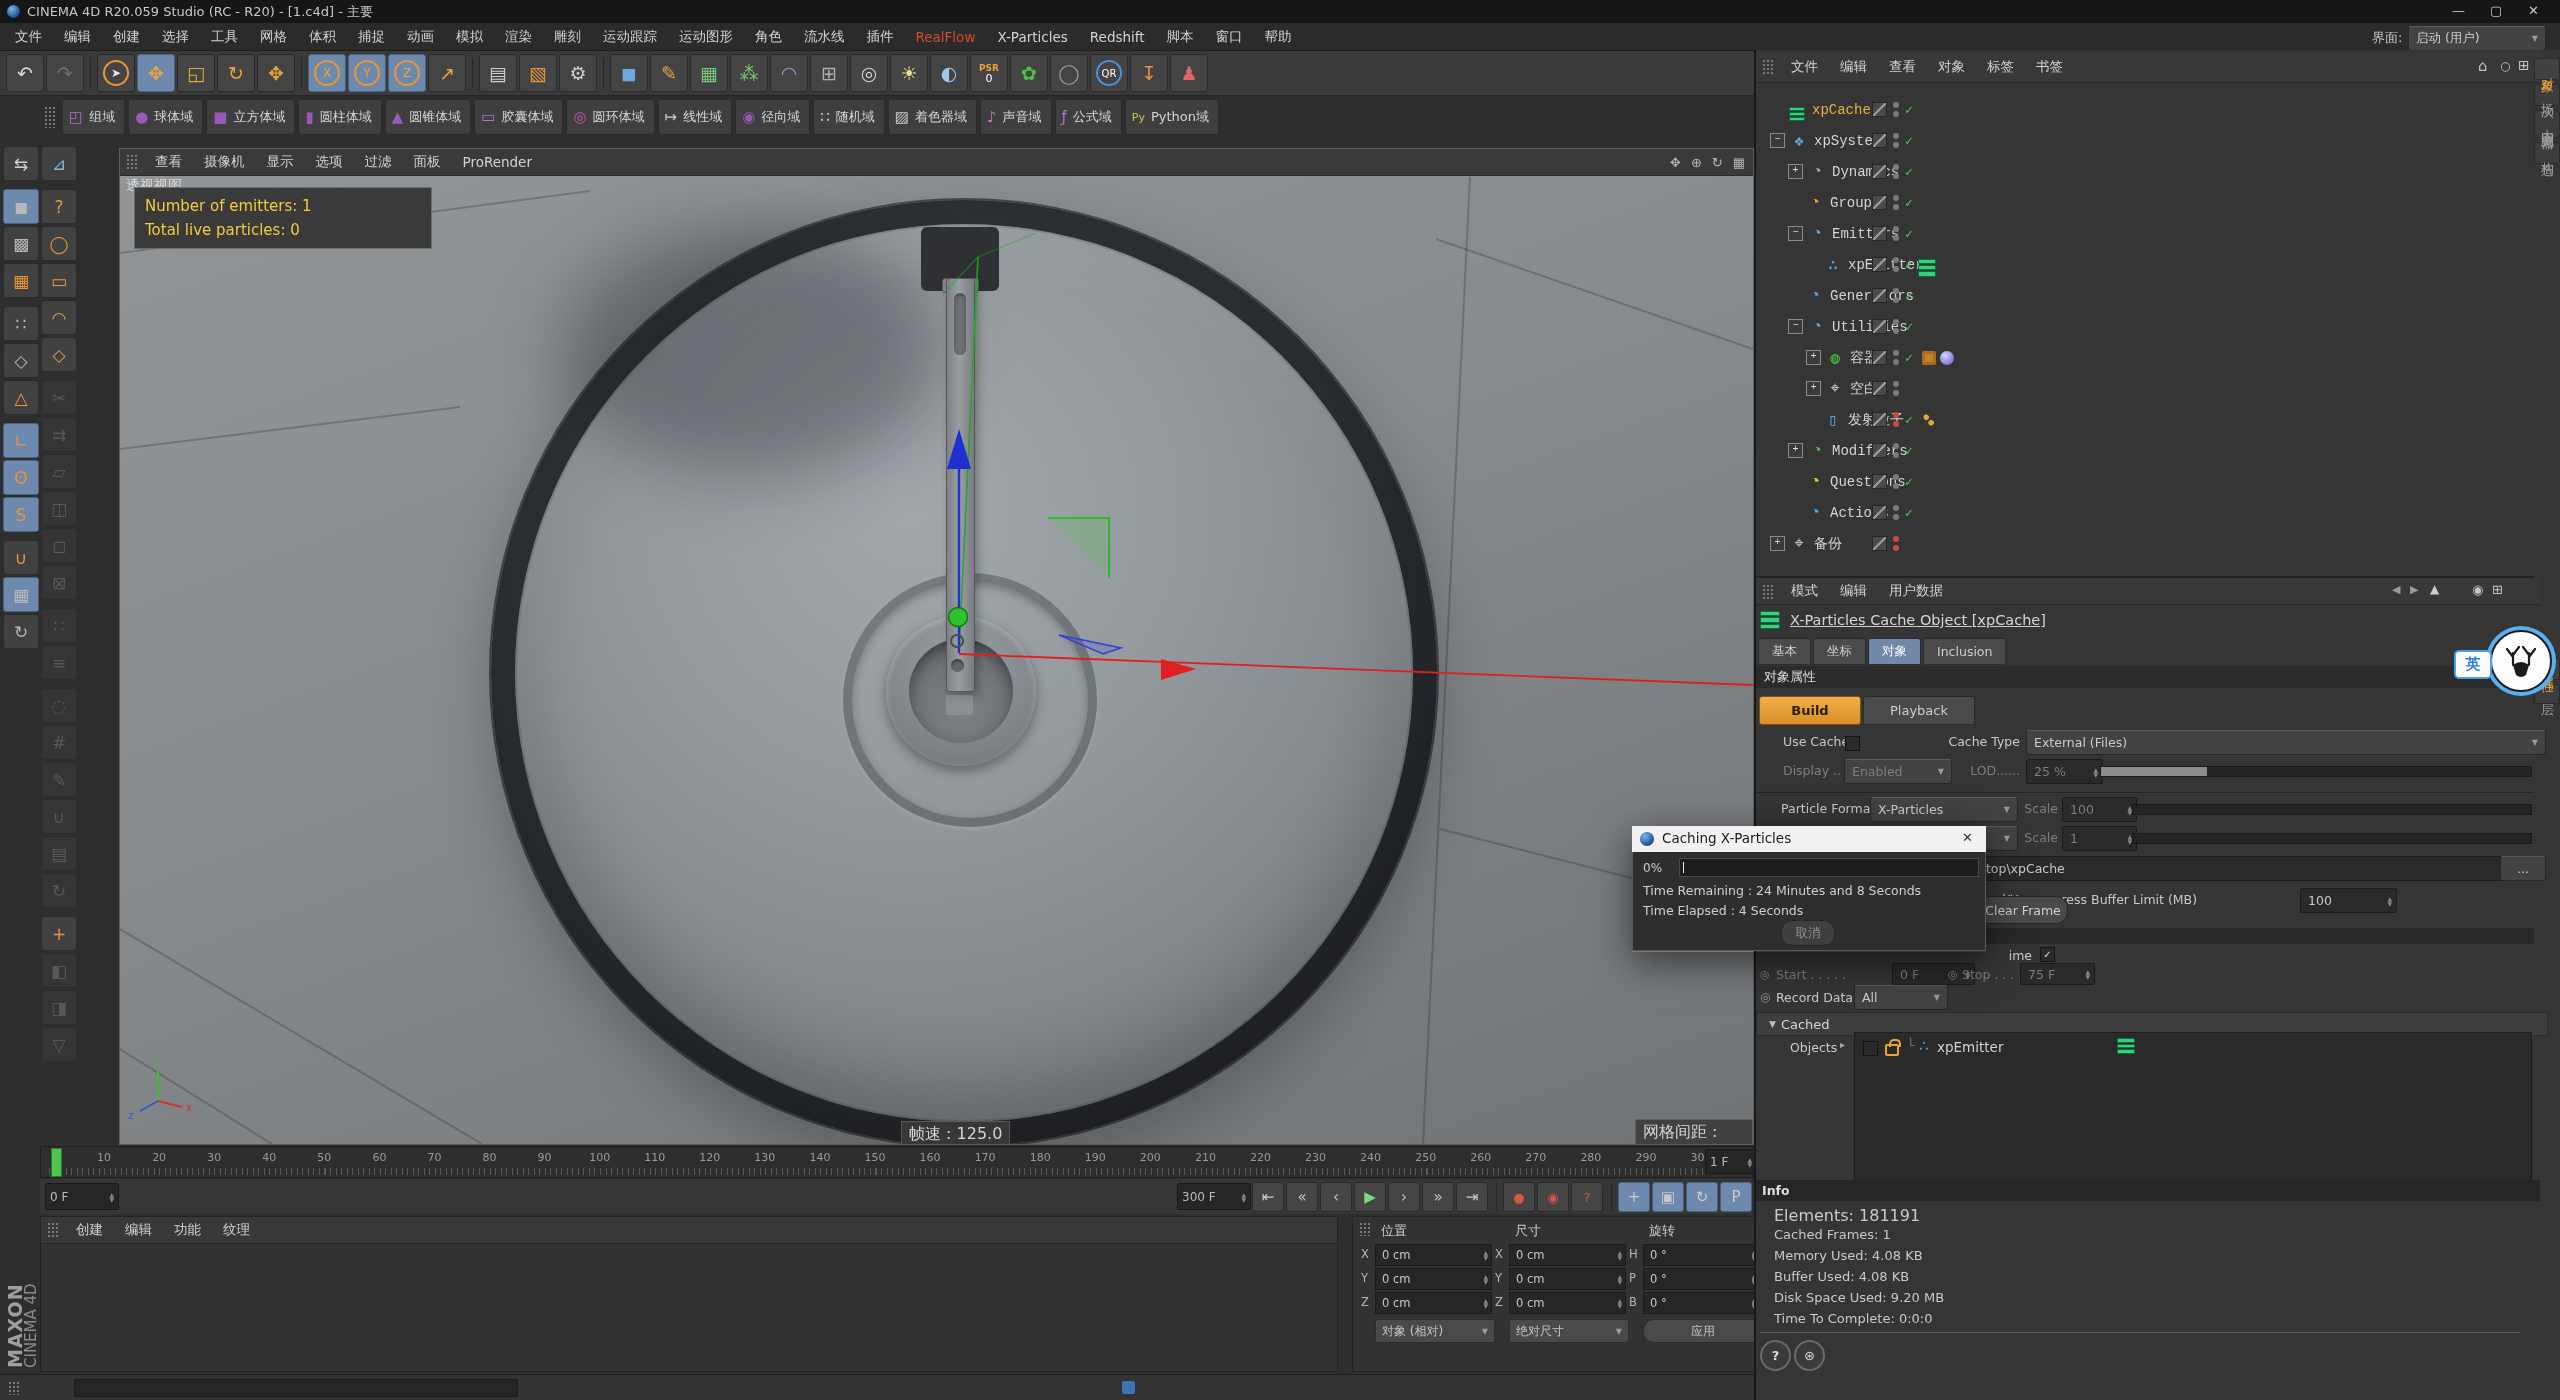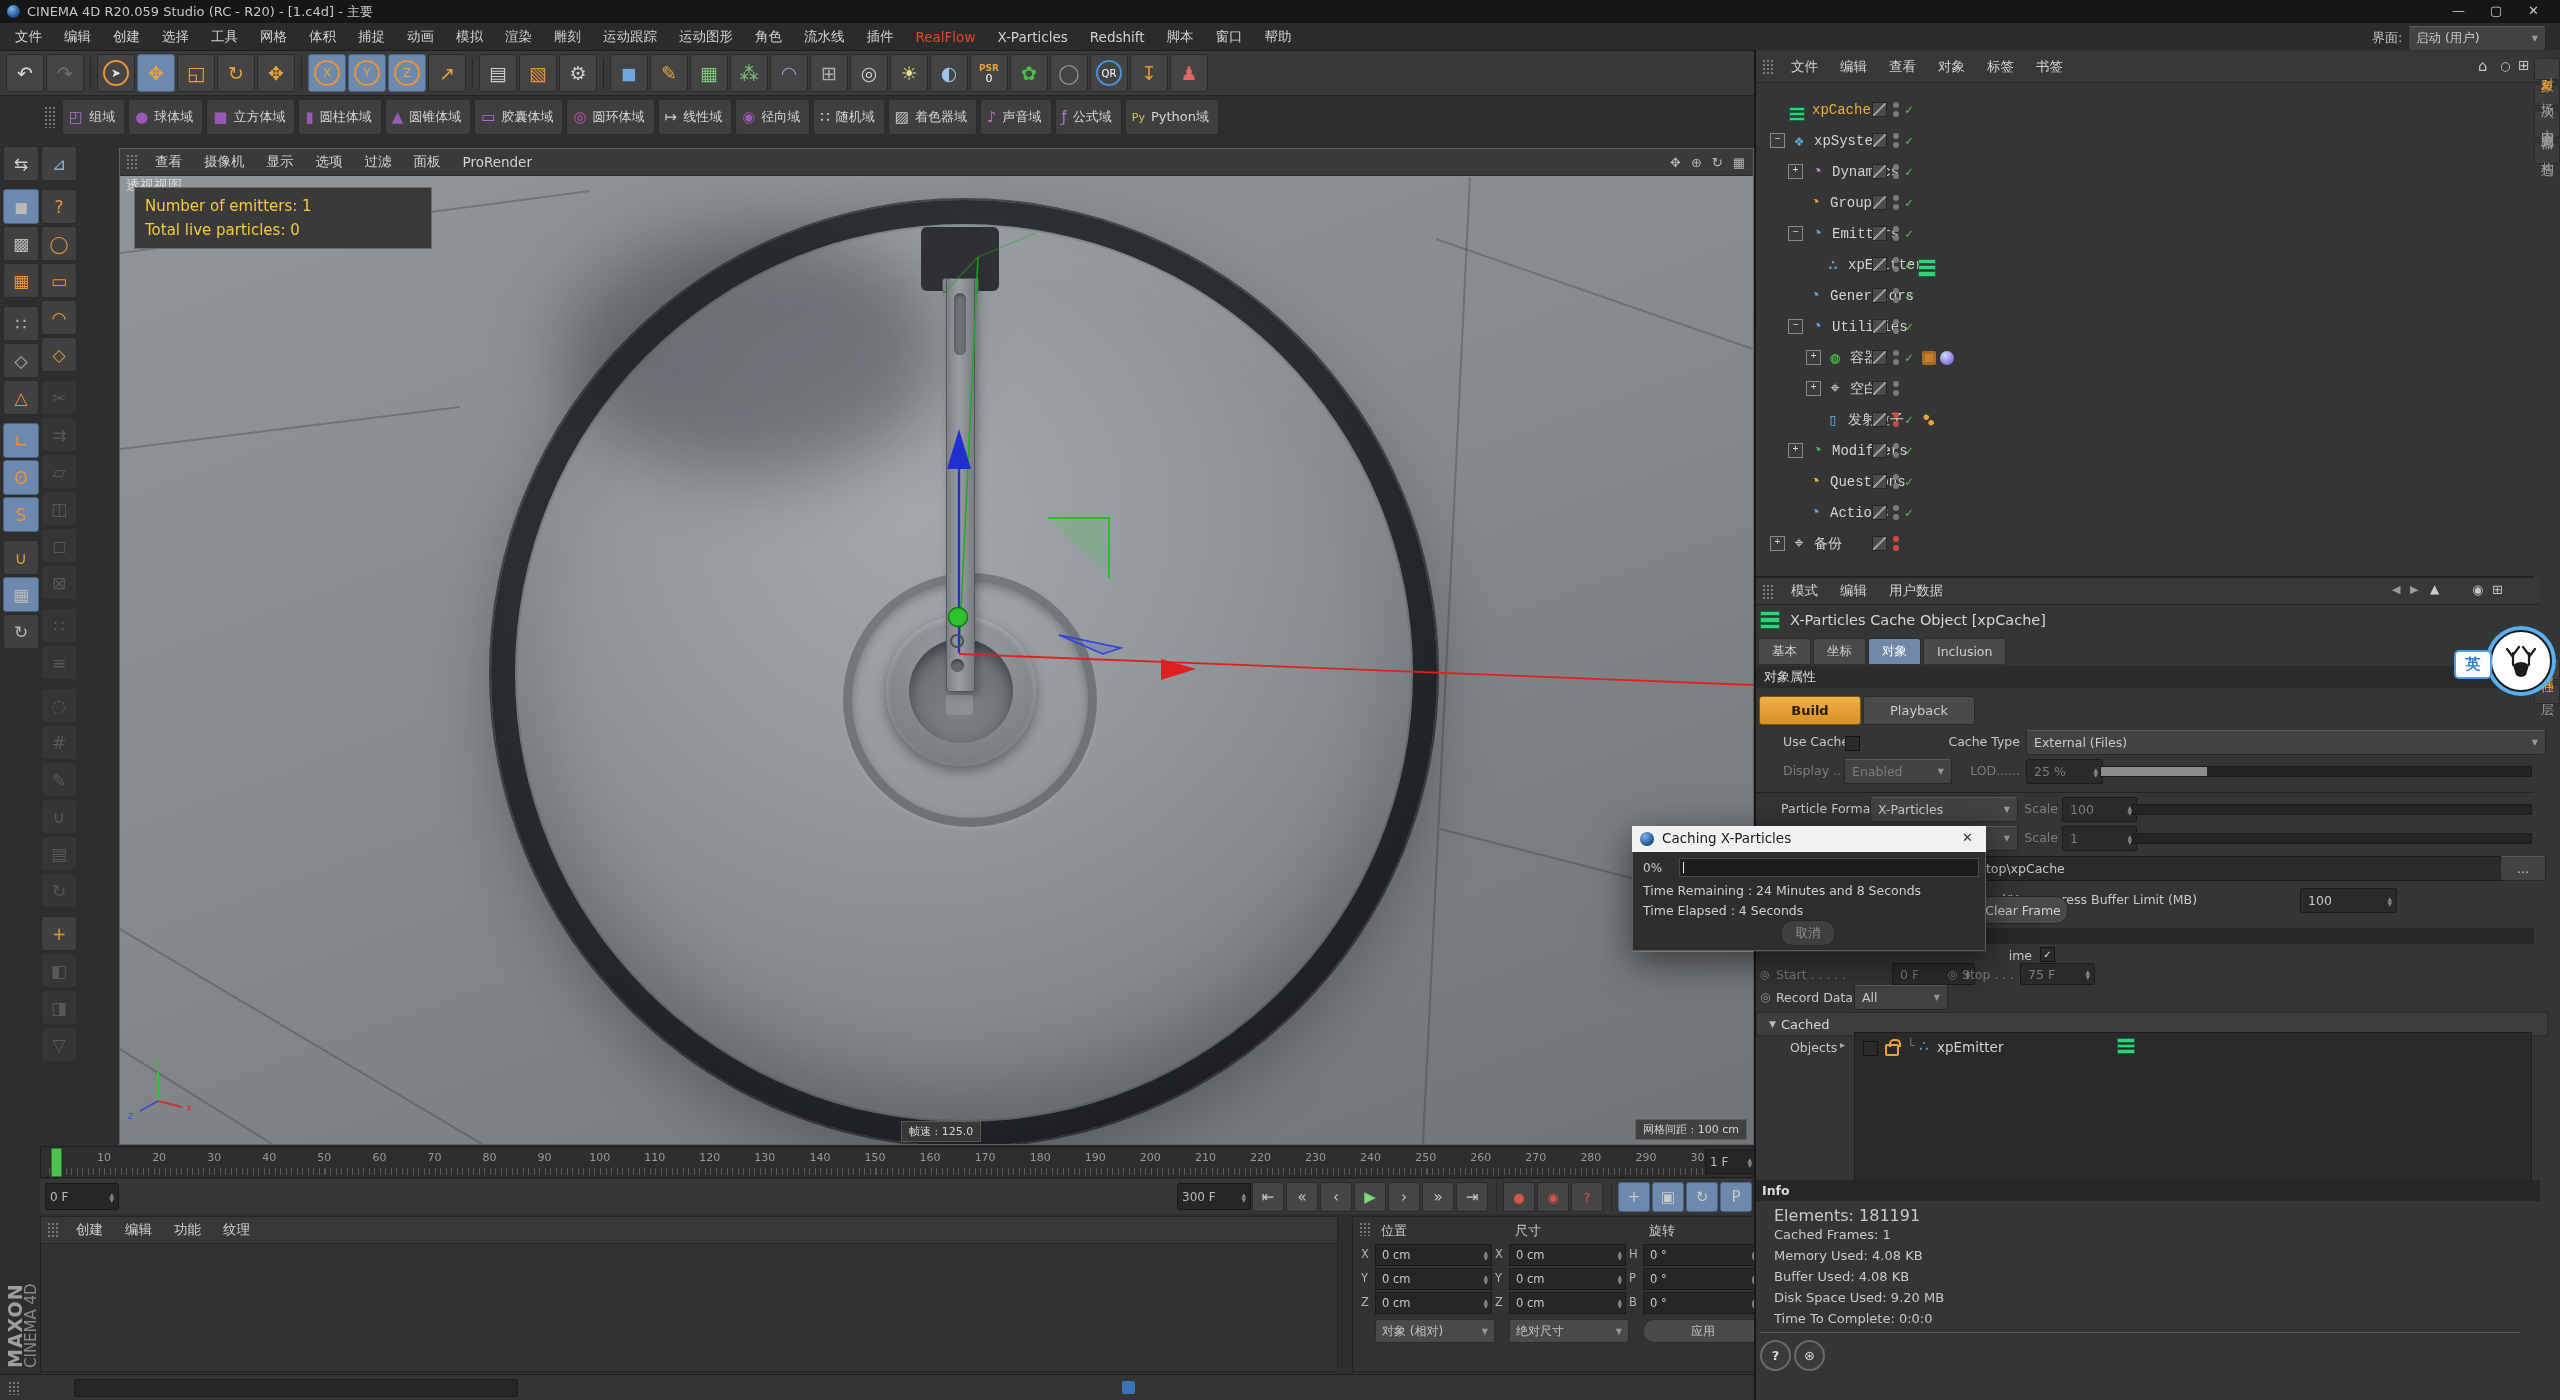--- a/index.html
+++ b/index.html
@@ -21,21 +21,21 @@
   .ficon{font-size:15px;line-height:1;}
   .handle{width:12px;height:22px;background-image:radial-gradient(#7a7a7a 1px,transparent 1.2px);background-size:4px 4px;margin-right:6px;}
   
   .lbtn{width:34px;height:33px;margin-bottom:2px;background:#414141;border:1px solid #2a2a2a;border-radius:3px;display:flex;align-items:center;justify-content:center;font-size:17px;}
   .lbtn.act{background:#6d89ad;border-color:#4a617f;}
   .lbtn.dis{opacity:.38;}
   
   #vp{left:119px;top:148px;width:1633px;height:995px;background:#3a3a3a;border:1px solid #606060;overflow:hidden;}
   #vpmenu{left:0;top:0;width:1633px;height:26px;background:#3a3a3a;border-bottom:1px solid #2a2a2a;z-index:9;}
   #vp3d{left:0;top:26px;width:1633px;height:969px;background:linear-gradient(160deg,#929598 0%,#888b8e 45%,#717477 100%);overflow:hidden;}
-  .vplabel{background:rgba(58,58,58,.88);border:1px solid rgba(255,255,255,.16);color:#d5d5d5;font-size:11px;padding:2px 7px;z-index:8;}
+  .vplabel{background:rgba(58,58,58,.88);border:1px solid rgba(255,255,255,.16);color:#d5d5d5;font-size:16px;padding:2px 7px;z-index:8;}
   #tooltip{left:14px;top:12px;width:276px;background:rgba(52,52,52,.94);border:1px solid #6c6c6c;z-index:8;padding:6px 10px;line-height:24px;color:#f2cc3c;font-size:15px;}
   svg{position:absolute;left:0;top:0;}
   
   #ruler{left:40px;top:1146px;width:1712px;height:30px;background:#2e2e2e;border:1px solid #1f1f1f;}
   .tnum{position:absolute;top:4px;width:34px;text-align:center;color:#9a9a9a;font-size:11px;}
   #transport{left:40px;top:1179px;width:1712px;height:35px;background:#363636;}
   .spinbox{background:#262626;border:1px solid #191919;border-radius:2px;color:#bbbbbb;font-size:12px;display:flex;align-items:center;padding:0 4px;justify-content:space-between;}
   .spn{font-size:6px;line-height:5px;color:#8a8a8a;white-space:pre;text-align:center;}
   .pbtn{width:30px;height:28px;background:#454545;border:1px solid #2a2a2a;border-radius:3px;display:flex;align-items:center;justify-content:center;color:#c9c9c9;font-size:15px;margin-right:2px;}
   .pbtn.green{color:#7ed87e;}
@@ -825,21 +825,21 @@
           <div class="mitem">用户数据</div>
         </div>
       <span class="abs" style="left:636px;top:5px;color:#9a9a9a;font-size:11px;">◀</span>
       <span class="abs" style="left:654px;top:5px;color:#9a9a9a;font-size:11px;">▶</span>
       <span class="abs" style="left:674px;top:4px;color:#cccccc;font-size:12px;">▲</span>
 
       <span class="abs" style="left:716px;top:4px;color:#c5c5c5;font-size:13px;">◉</span>
       <span class="abs" style="left:736px;top:4px;color:#c5c5c5;font-size:13px;">⊞</span>
     </div>
 
-    <div class="rp flex" style="left:4px;top:556px;height:28px;">
+    <div class="rp flex" style="left:4px;top:556px;height:28px;text-decoration:underline;">
       <span class="stack" style="width:20px;height:18px;">
           <i></i>
           <i></i>
           <i></i>
         </span>
       <span style="margin-left:10px;font-size:14.5px;color:#d6d6d6;">X-Particles Cache Object [xpCache]</span>
     </div>
     <div id="attr-tabs" class="rp flex" style="left:2px;top:588px;">
         <div class="atab">基本</div>
         <div class="atab">坐标</div>

